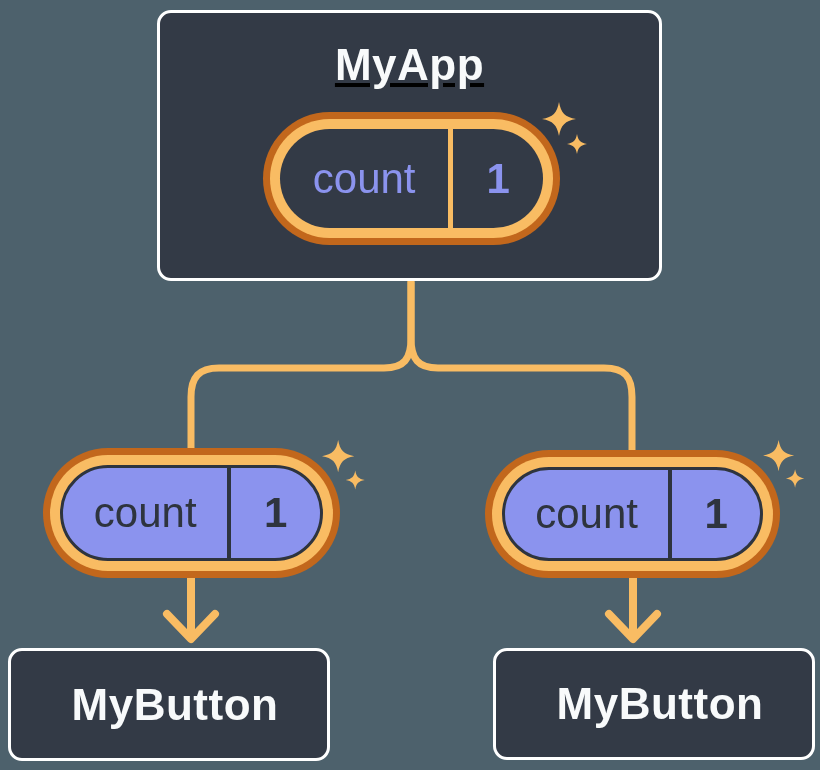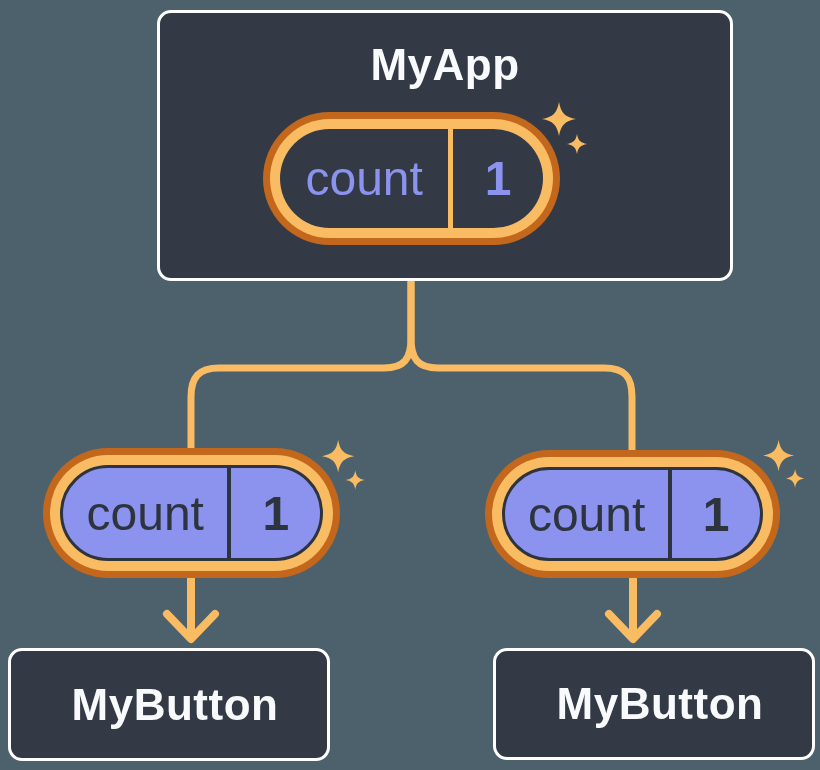--- a/index.html
+++ b/index.html
@@ -74,21 +74,21 @@
     background: #333A46;
   }
   .pill-inner.purple {
     background: #8B93EE;
     border: 3px solid #2E343E;
   }
   .pill-cell {
     display: flex;
     align-items: center;
     justify-content: center;
-    font-size: 48px;
+    font-size: 42px;
   }
   .pill-key { width: 64%; }
   .pill-val { flex: 1; font-weight: 700; }
   .dark .pill-cell   { color: #8B93EE; }
   .purple .pill-cell { color: #2E343E; }
   .dark .pill-val    { border-left: 5px solid #F9BC63; }
   .purple .pill-val  { border-left: 4px solid #2E343E; }
   .sparkle {
     position: absolute;
     z-index: 3;
@@ -103,21 +103,21 @@
     <g fill="none" stroke="#F9BC63" stroke-width="7" stroke-linecap="round" stroke-linejoin="round">
       <path d="M411 282 V338 C411 359 404 368 384 368 H219 C199 368 191 377 191 397 V450"></path>
       <path d="M411 282 V338 C411 359 418 368 438 368 H604 C625 368 632 377 632 397 V450"></path>
     </g>
     <g fill="none" stroke="#F9BC63" stroke-width="8" stroke-linecap="round" stroke-linejoin="round">
       <path d="M191 578 V636 M167 614 L191 639 L215 614"></path>
       <path d="M633 578 V636 M609 614 L633 639 L657 614"></path>
     </g>
   </svg>
 
-  <div class="node-box" style="left:157px; top:10px; width:576px; height:271px;">
+  <div class="node-box" style="left:157px; top:10px; width:505px; height:271px;text-decoration:underline;">
     <div class="node-title root-title">MyApp</div>
   </div>
 
   <div class="pill" style="left:263px; top:112px; width:297px; height:133px;">
     <div class="pill-mid">
       <div class="pill-inner dark">
         <div class="pill-cell pill-key">count</div>
         <div class="pill-cell pill-val">1</div>
       </div>
     </div>

